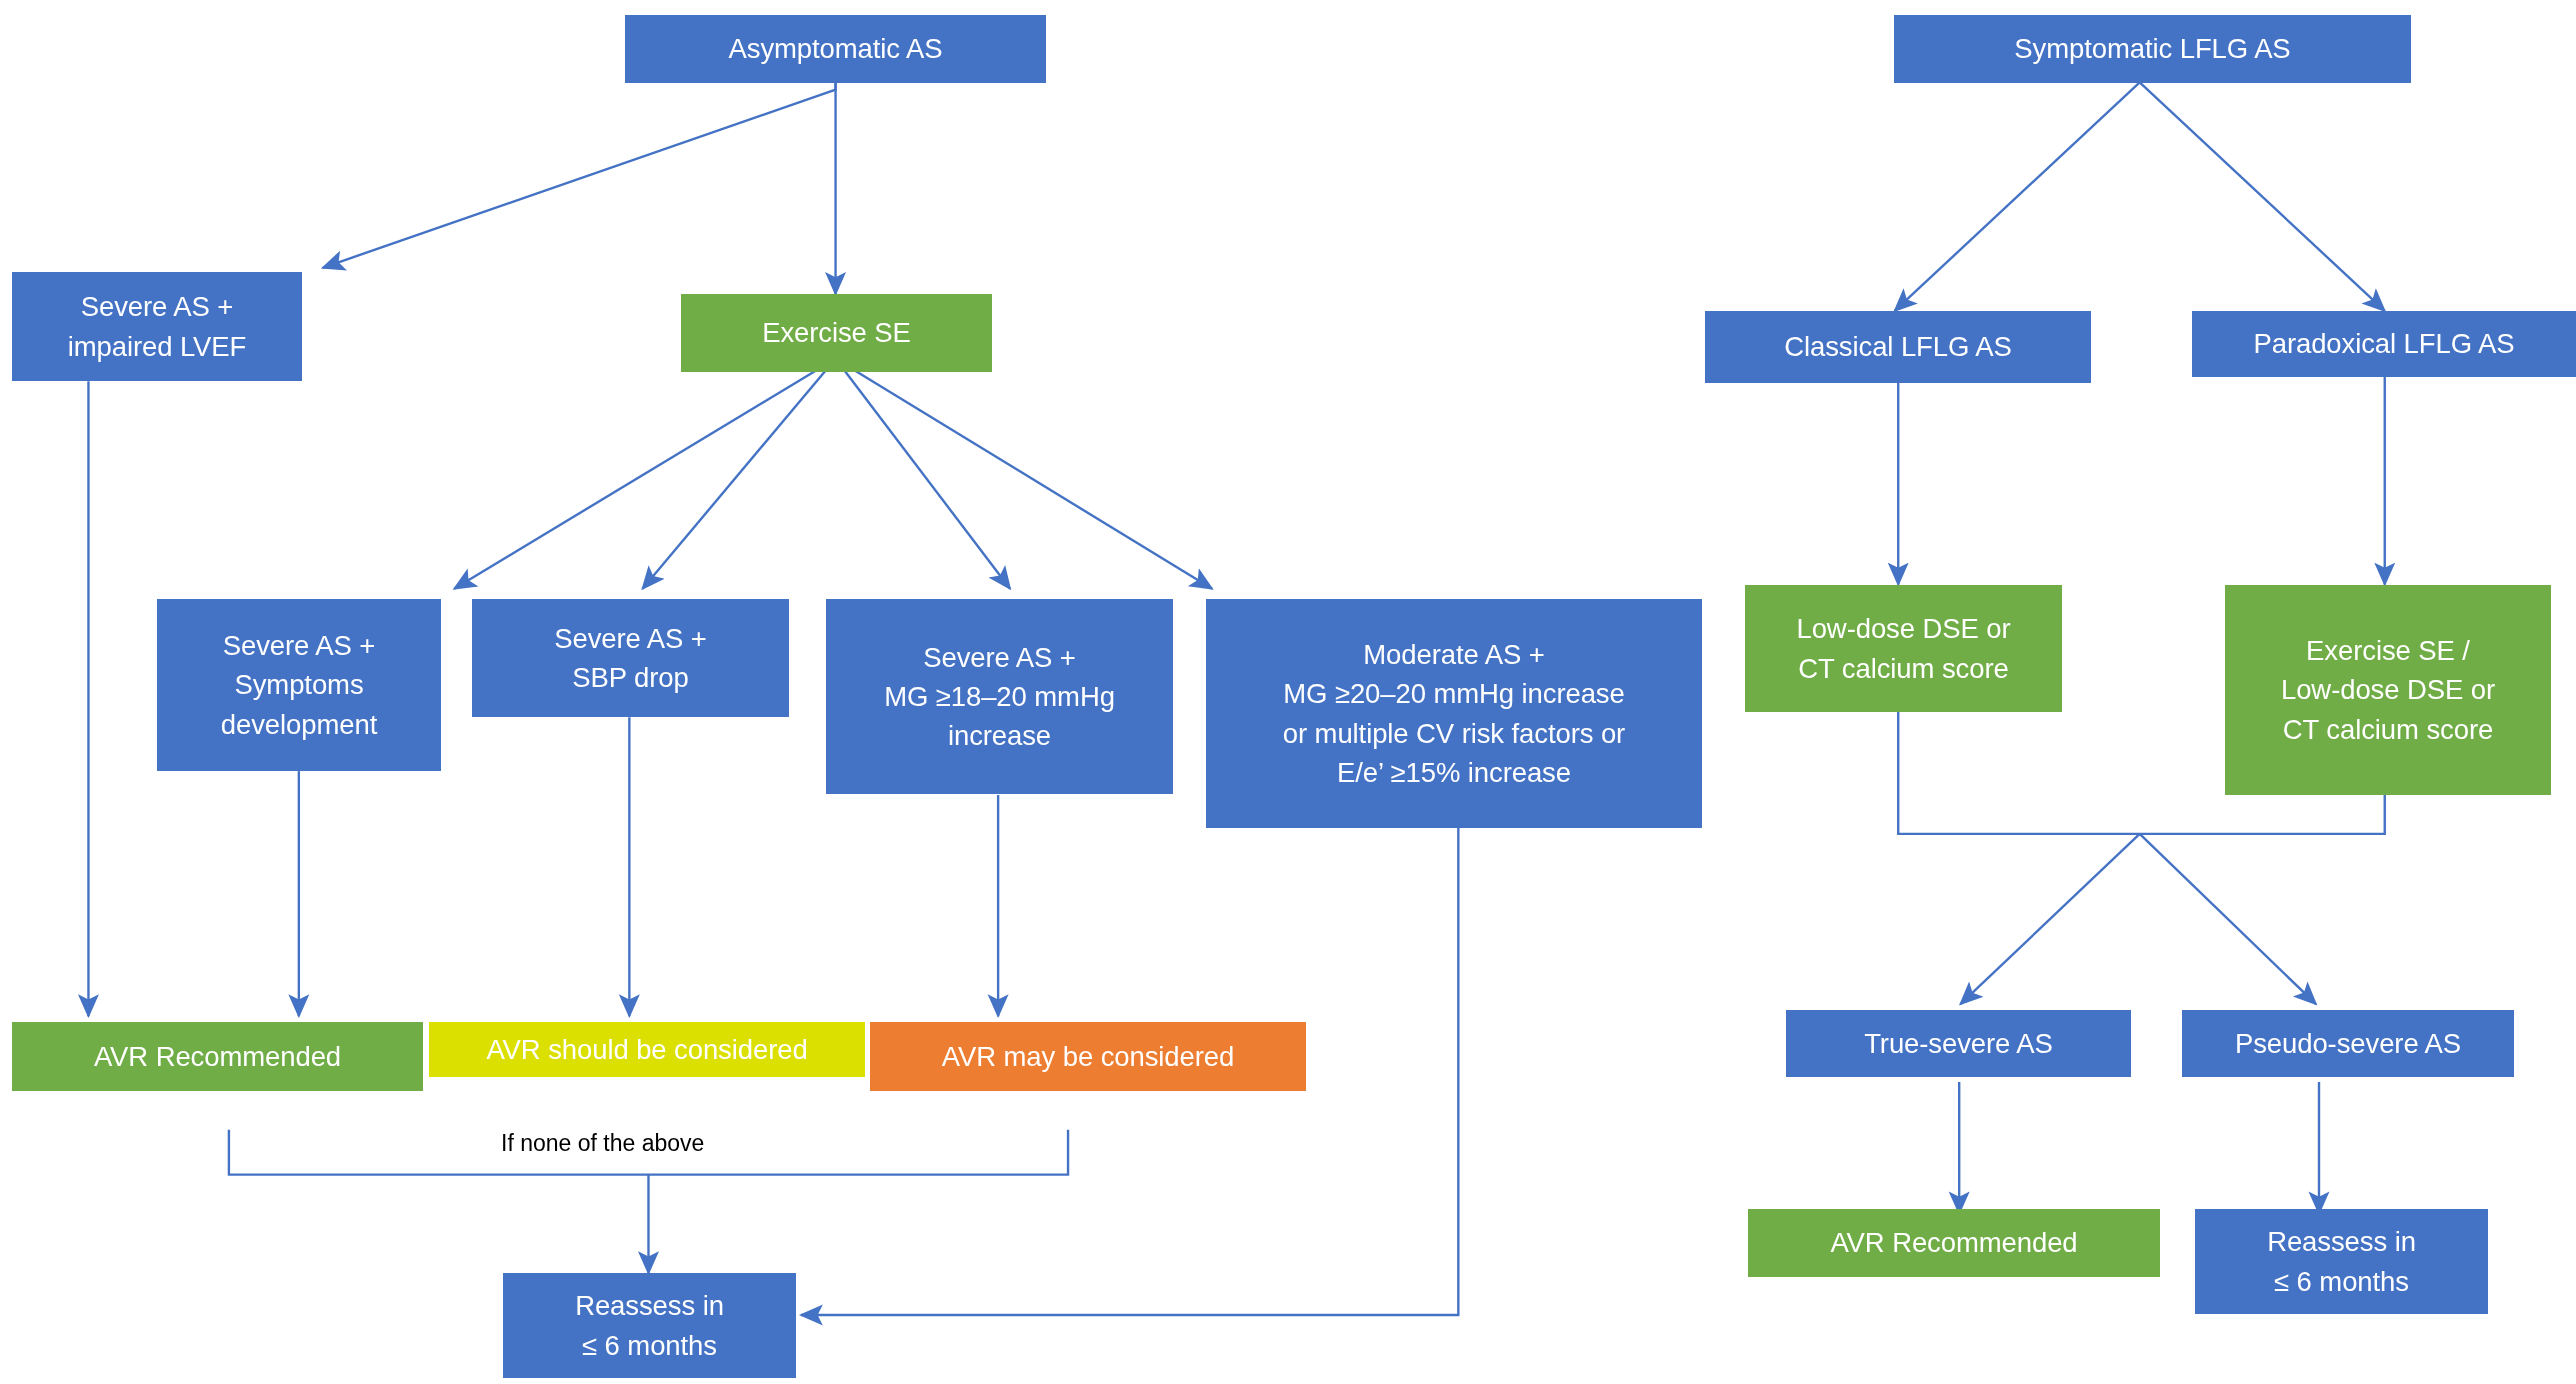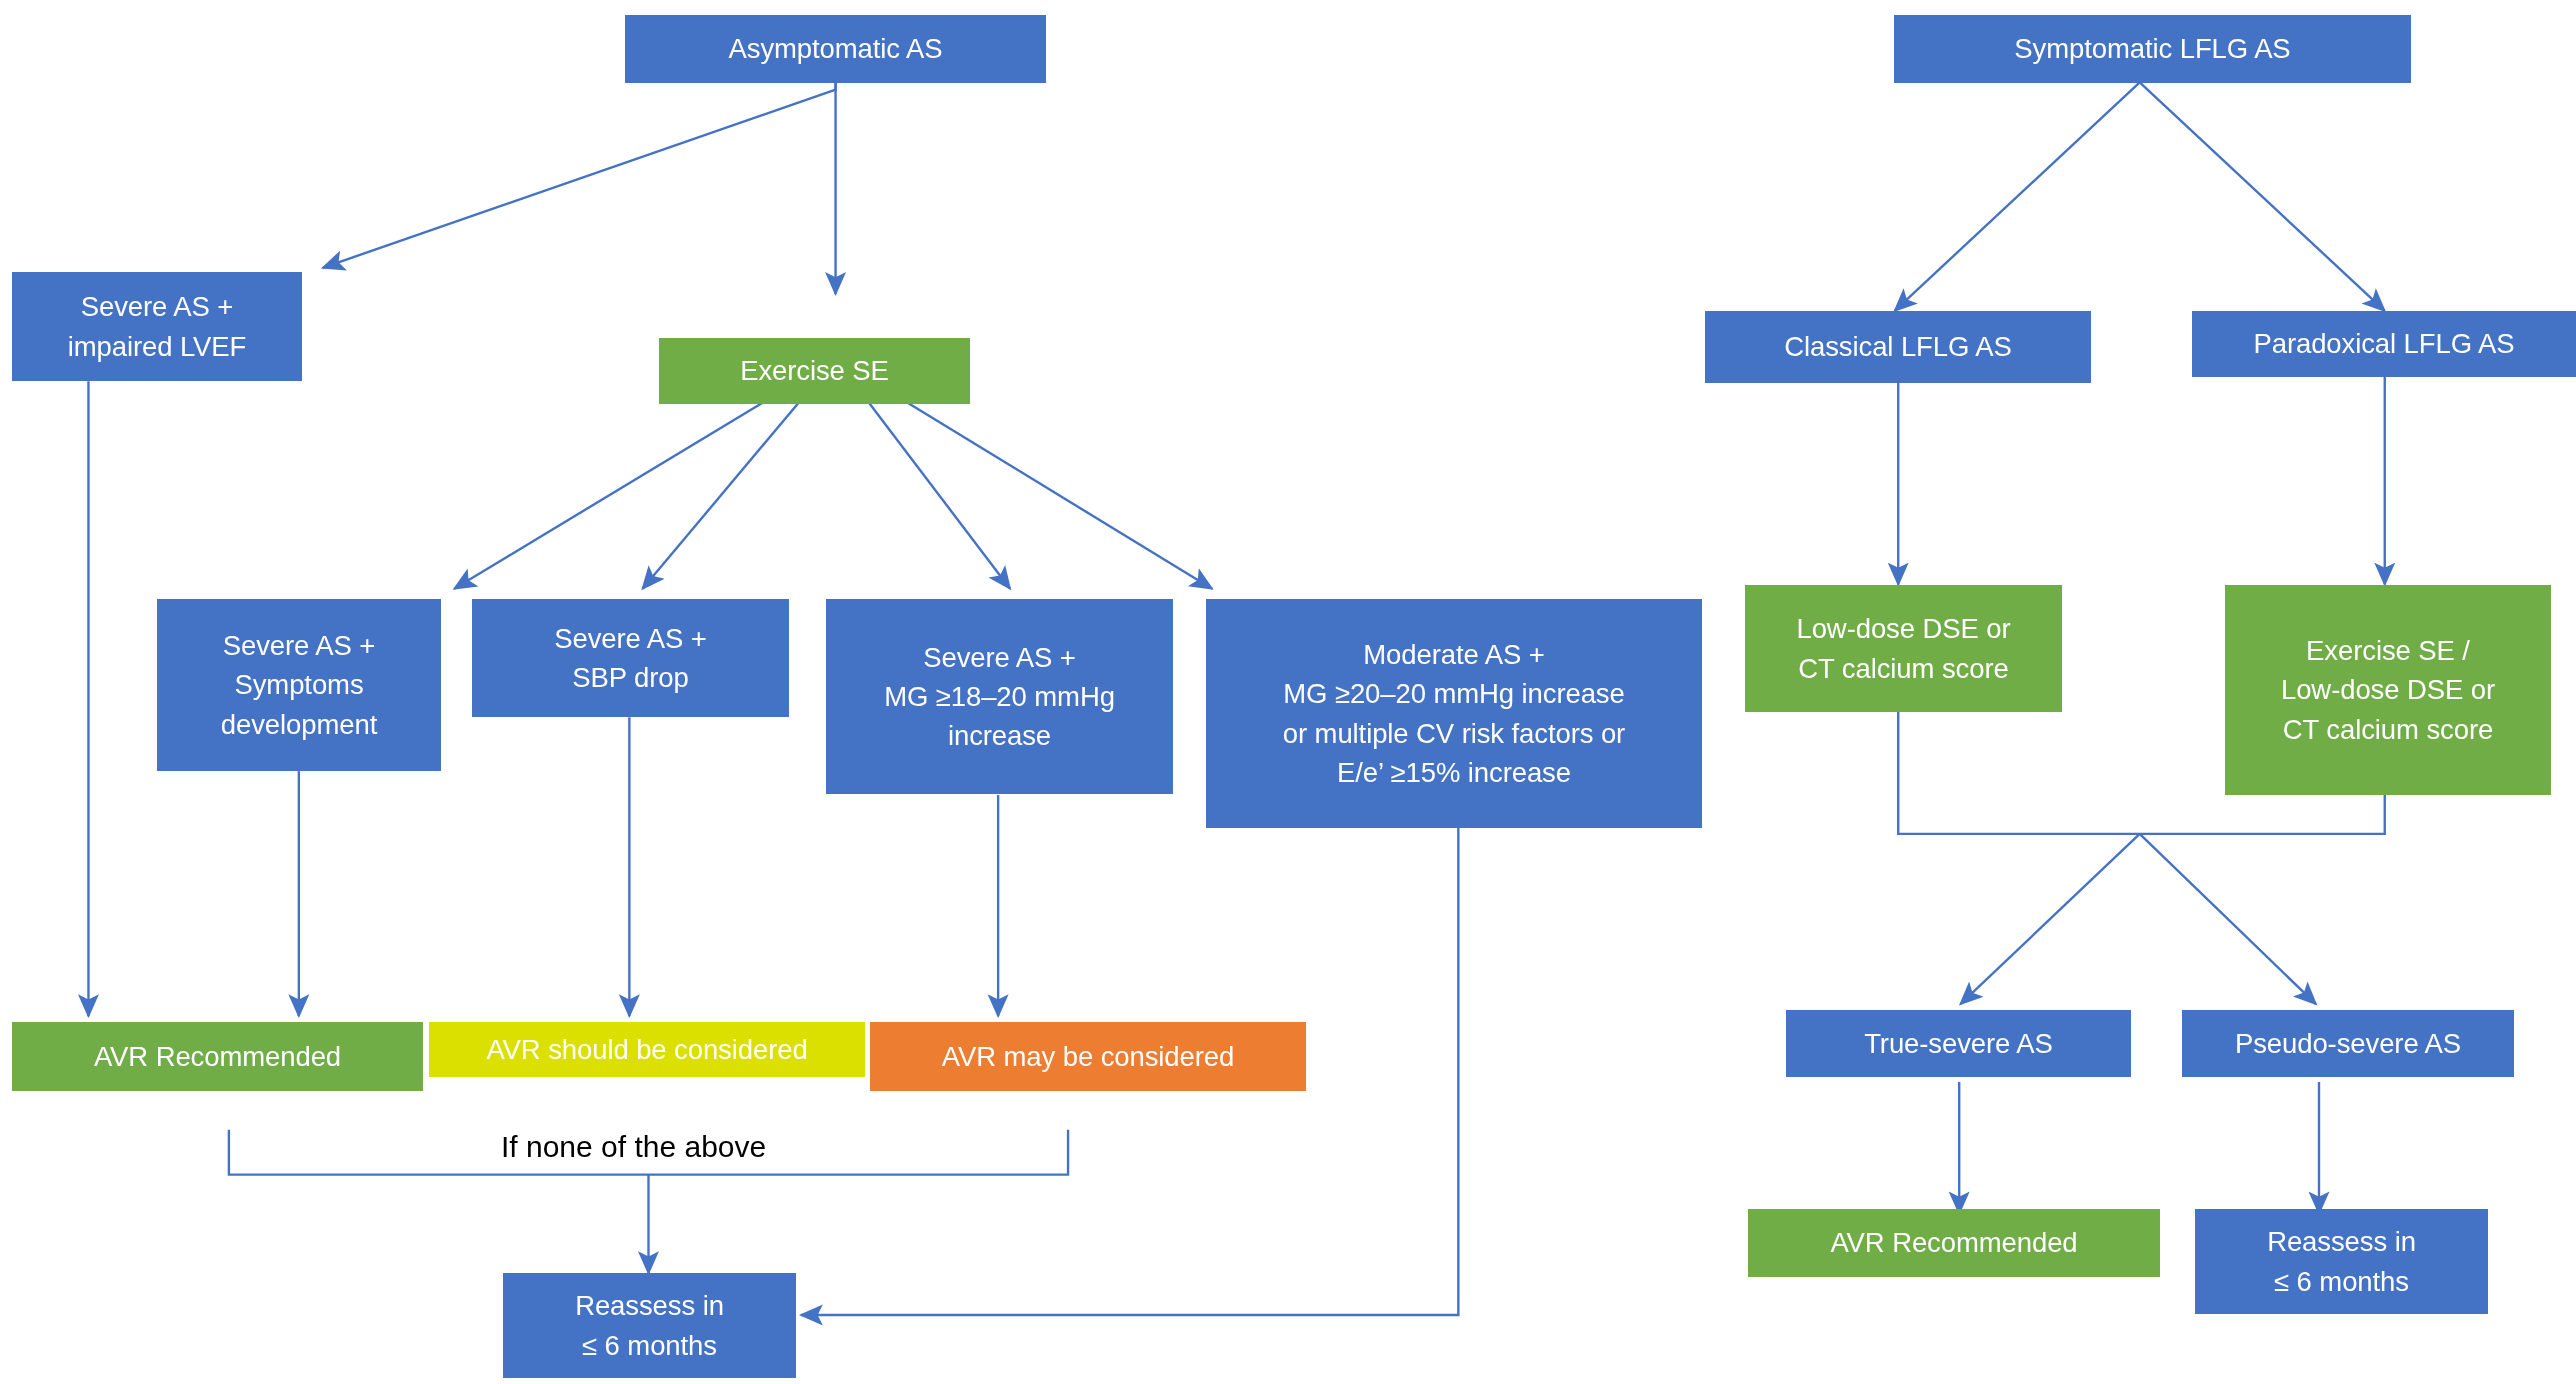--- a/index.html
+++ b/index.html
@@ -40,21 +40,21 @@
     letter-spacing: -0.1px;
   }
   .node.blue   { background: #4472C4; }
   .node.green  { background: #70AD47; }
   .node.yellow { background: #DCE000; }
   .node.orange { background: #ED7D31; }
 
   .edge-label {
     position: absolute;
     color: #000000;
-    font-size: 30px;
+    font-size: 23px;
     font-family: "Liberation Sans", sans-serif;
     z-index: 3;
     white-space: nowrap;
   }
 </style>
 </head>
 <body>
 
 <div id="canvas">
 
@@ -108,21 +108,21 @@
 
       <path d="M3176,1190 L3176,1395 L3990,1395 L3990,1330"></path>
     </g>
   </svg>
 
   <div class="node blue" style="left:625px; top:15px; width:421px; height:68px;">Asymptomatic AS</div>
 
   <div class="node blue" style="left:12px; top:272px; width:290px; height:109px;">Severe AS +
 impaired LVEF</div>
 
-  <div class="node green" style="left:659px; top:294px; width:311px; height:66px;margin-top:44px;">Exercise SE</div>
+  <div class="node green" style="left:681px; top:294px; width:311px; height:78px;">Exercise SE</div>
 
   <div class="node blue" style="left:157px; top:599px; width:284px; height:172px;">Severe AS +
 Symptoms
 development</div>
 
   <div class="node blue" style="left:472px; top:599px; width:317px; height:118px;">Severe AS +
 SBP drop</div>
 
   <div class="node blue" style="left:826px; top:599px; width:347px; height:195px;">Severe AS +
 MG ≥18–20 mmHg

